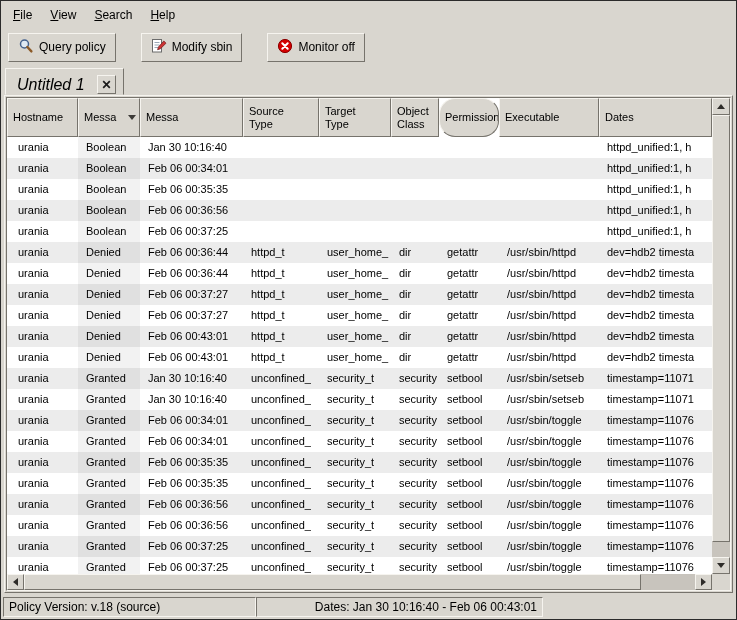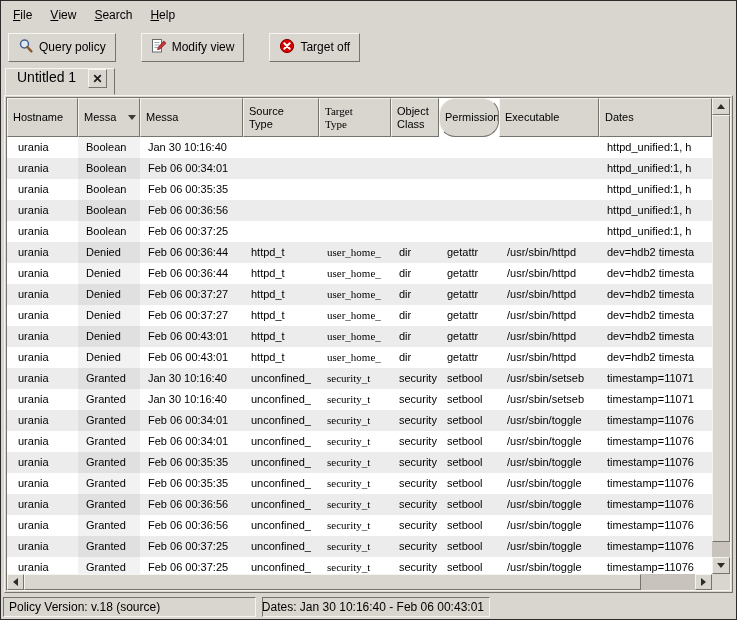--- a/index.html
+++ b/index.html
@@ -22,23 +22,23 @@
   .toolbar { height: 38px; display: flex; align-items: center; gap: 25px; padding: 0 7px; flex: none; }
   .tbtn {
     height: 29px; display: flex; align-items: center; gap: 5px; padding: 0 9px;
     background: #d9d6cf; font-size: 12px; font-family: inherit;
     border: 1px solid; border-color: #f6f4ef #76736c #76736c #f6f4ef; cursor: default;
   }
 
   
   .tabstrip { height: 29px; display: flex; align-items: flex-end; padding-left: 4px; flex: none; }
   .tab {
-    height: 27px; display: flex; align-items: flex-start; gap: 12px; padding: 0 7px 0 11px;
-    background: #d9d6cf; font-size: 14px;
-    border: 1px solid; border-color: #f6f4ef #76736c #d9d6cf #f6f4ef;
+    height: 27px; display: flex; align-items: flex-end; gap: 12px; padding: 0 7px 0 11px;
+    background: #d9d6cf; font-size: 16px;
+    border: 1px solid; border-color: #f6f4ef #76736c #d9d6cf #f6f4ef; font-style: italic;
   }
   .tab-close {
     width: 19px; height: 19px; display: flex; align-items: center; justify-content: center;
     background: #d9d6cf; border: 1px solid; border-color: #f6f4ef #76736c #76736c #f6f4ef; padding: 0;
   }
 
   
   .page {
     flex: 1; margin: 0 3px 3px 3px; min-height: 0;
     border: 1px solid; border-color: #f6f4ef #76736c #76736c #f6f4ef;
@@ -70,21 +70,21 @@
   .cell {
     padding-left: 8px; font-size: 11px; line-height: 21px; height: 21px;
     white-space: nowrap; overflow: hidden; flex: none; cursor: default;
   }
   .row .c1 { background: rgba(0,0,0,0.05); }  
 
   .c0 { width: 71px; }  .cell.c0 { padding-left: 11px; }
   .c1 { width: 62px; }
   .c2 { width: 103px; }
   .c3 { width: 76px; }
-  .c4 { width: 72px; font-family: Liberation Serif, serif; }
+  .c4 { width: 72px; }
   .c5 { width: 48px; }
   .c6 { width: 60px; border-radius: 16px; }
   .c7 { width: 100px; }
   .c8 { flex: 1 1 auto; min-width: 0; }
 
   
   .vscroll { display: flex; flex-direction: column; background: #c8c4bd; }
   .hscroll { display: flex; background: #c8c4bd; }
   .sb-btn {
     width: 18px; height: 17px; flex: none; background: #d9d6cf;
@@ -103,29 +103,29 @@
     background: #d9d6cf; border: 1px solid; border-color: #f6f4ef #76736c #76736c #f6f4ef;
   }
   .corner { background: #d9d6cf; }
   .arr { width: 0; height: 0; }
   .arr.up    { border-left: 4px solid transparent; border-right: 4px solid transparent; border-bottom: 5px solid #2e2c29; }
   .arr.down  { border-left: 4px solid transparent; border-right: 4px solid transparent; border-top: 5px solid #2e2c29; }
   .arr.left  { border-top: 4px solid transparent; border-bottom: 4px solid transparent; border-right: 5px solid #2e2c29; }
   .arr.right { border-top: 4px solid transparent; border-bottom: 4px solid transparent; border-left: 5px solid #2e2c29; }
 
   
-  .statusbar { height: 23px; flex: none; display: flex; gap: 6px; padding: 1px 8px 2px 2px; }
+  .statusbar { height: 23px; flex: none; display: flex; gap: 0; padding: 1px 8px 2px 2px; }
   .status-box {
     border: 1px solid; border-color: #76736c #f6f4ef #f6f4ef #76736c;
     display: flex; align-items: center; font-size: 12px; padding: 0 5px;
     white-space: nowrap; overflow: hidden;
   }
   .status-left  { width: 253px; flex: none; }
   .status-mid   { flex: 1; justify-content: center; }
-  .status-right { width: 228px; flex: none; justify-content: flex-end; text-align: right; }
+  .status-right { width: 287px; flex: none; justify-content: flex-end; text-align: right; }
 </style>
 </head>
 <body>
 
 <div class="window">
 
   <div class="menubar" id="menubar">
       <div class="menu-item"><u>F</u>ile</div>
       <div class="menu-item"><u>V</u>iew</div>
       <div class="menu-item"><u>S</u>earch</div>
@@ -145,30 +145,30 @@
     <button class="tbtn">
       <span>
         <svg width="16" height="16" viewBox="0 0 16 16">
           <rect x="1.5" y="1.5" width="9" height="12.5" fill="#ffffff" stroke="#6b6b6b"></rect>
           <line x1="3.5" y1="4.5" x2="8.5" y2="4.5" stroke="#9aa7b5"></line>
           <line x1="3.5" y1="7" x2="8.5" y2="7" stroke="#9aa7b5"></line>
           <line x1="3.5" y1="9.5" x2="7" y2="9.5" stroke="#9aa7b5"></line>
           <path d="M12.8 3 L15 5.2 L9.4 10.8 L6.6 11.7 L7.5 8.9 Z" fill="#cc3333" stroke="#7a1f1f" stroke-width="0.8"></path>
         </svg>
       </span>
-      <span>Modify view</span>
+      <span>Modify sbin</span>
     </button>
     <button class="tbtn">
       <span>
         <svg width="16" height="16" viewBox="0 0 16 16">
           <circle cx="8" cy="8" r="6.6" fill="#d40000" stroke="#8a0000"></circle>
           <path d="M5.3 5.3 L10.7 10.7 M10.7 5.3 L5.3 10.7" stroke="#ffffff" stroke-width="2" stroke-linecap="round"></path>
         </svg>
       </span>
-      <span>Target off</span>
+      <span>Monitor off</span>
     </button>
   </div>
 
   <div class="tabstrip">
     <div class="tab">
       <span>Untitled 1</span>
       <button class="tab-close">
         <span>
           <svg width="9" height="9" viewBox="0 0 9 9">
             <path d="M1.2 1.2 L7.8 7.8 M7.8 1.2 L1.2 7.8" stroke="#1c1c1c" stroke-width="1.7"></path>

